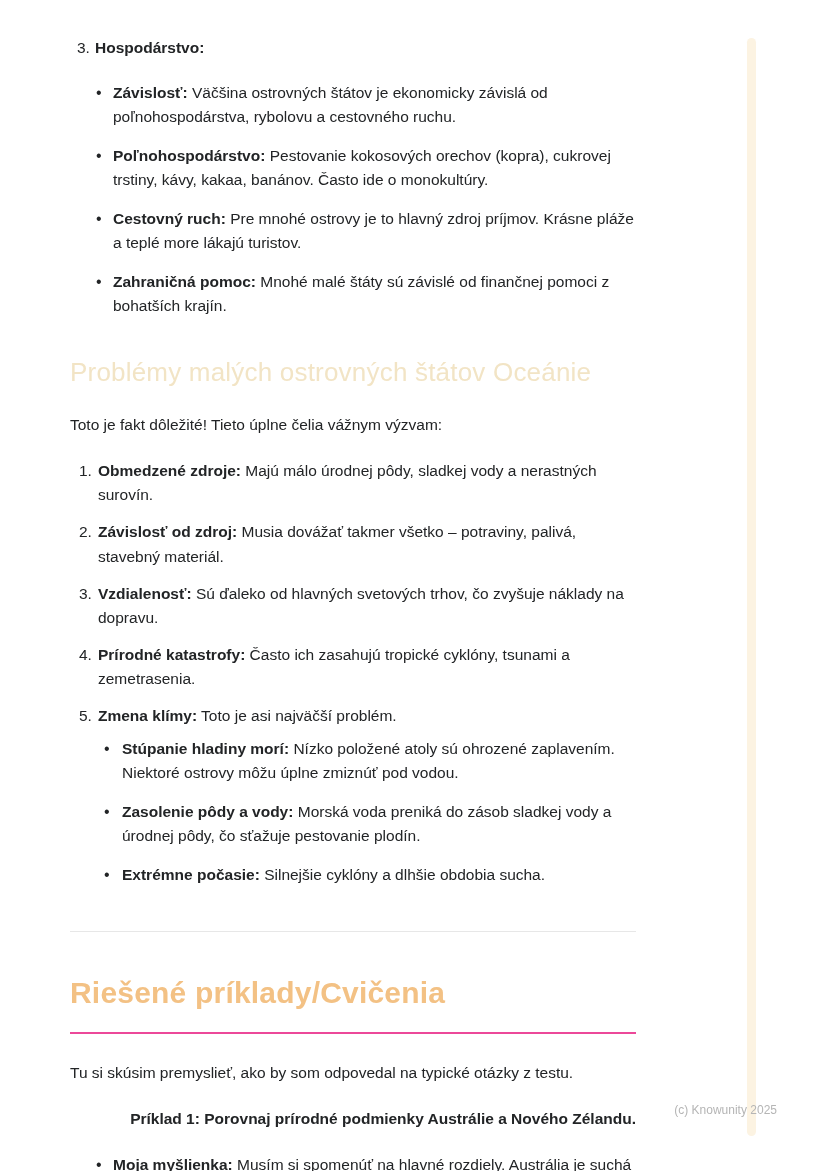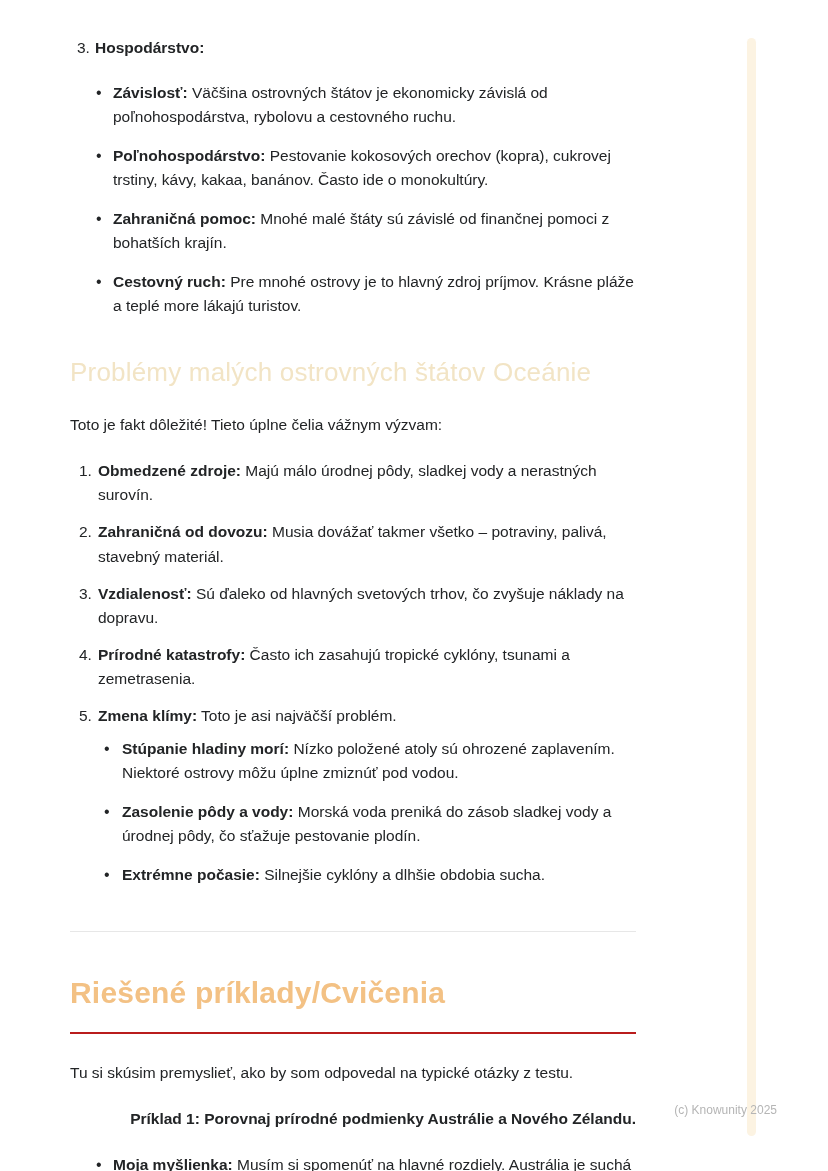--- a/index.html
+++ b/index.html
@@ -50,21 +50,21 @@
     border:none;
     border-top:1px solid #e7e7e7;
     margin:44px 0 0;
   }
   .h-orange {
     color:#f3c184;
     font-size:30px;
     font-weight:700;
     margin-top:38px;
     padding-bottom:16px;
-    border-bottom:2px solid #b91c1c;
+    border-bottom:2px solid #ec4899;
     margin-bottom:27px;
     letter-spacing:.2px;
   }
   .example-title { font-weight:700; margin-bottom:22px;text-align:right; }
 
   .edge-strip {
     position:absolute;
     top:38px; right:72px;
     width:9px; height:1098px;
     background:#fcf3e2;
@@ -92,42 +92,42 @@
   <ul class="bullets">
     <li>
       <b>Závislosť:</b>
       <span>Väčšina ostrovných štátov je ekonomicky závislá od poľnohospodárstva, rybolovu a cestovného ruchu.</span>
     </li>
     <li>
       <b>Poľnohospodárstvo:</b>
       <span>Pestovanie kokosových orechov (kopra), cukrovej trstiny, kávy, kakaa, banánov. Často ide o monokultúry.</span>
     </li>
     <li>
+      <b>Cestovný ruch:</b>
+      <span>Pre mnohé ostrovy je to hlavný zdroj príjmov. Krásne pláže a teplé more lákajú turistov.</span>
+    </li>
+    <li>
       <b>Zahraničná pomoc:</b>
       <span>Mnohé malé štáty sú závislé od finančnej pomoci z bohatších krajín.</span>
-    </li>
-    <li>
-      <b>Cestovný ruch:</b>
-      <span>Pre mnohé ostrovy je to hlavný zdroj príjmov. Krásne pláže a teplé more lákajú turistov.</span>
     </li>
   </ul>
 
   <h2 class="h-light">Problémy malých ostrovných štátov Oceánie</h2>
 
   <p class="para">Toto je fakt dôležité! Tieto úplne čelia vážnym výzvam:</p>
 
   <ol class="numlist">
     <li>
       <span class="num">1.</span>
       <b>Obmedzené zdroje:</b>
       <span>Majú málo úrodnej pôdy, sladkej vody a nerastných surovín.</span>
     </li>
     <li>
       <span class="num">2.</span>
-      <b>Zahraničná od dovozu:</b>
+      <b>Závislosť od zdroj:</b>
       <span>Musia dovážať takmer všetko – potraviny, palivá, stavebný materiál.</span>
     </li>
     <li>
       <span class="num">3.</span>
       <b>Vzdialenosť:</b>
       <span>Sú ďaleko od hlavných svetových trhov, čo zvyšuje náklady na dopravu.</span>
     </li>
     <li>
       <span class="num">4.</span>
       <b>Prírodné katastrofy:</b>

